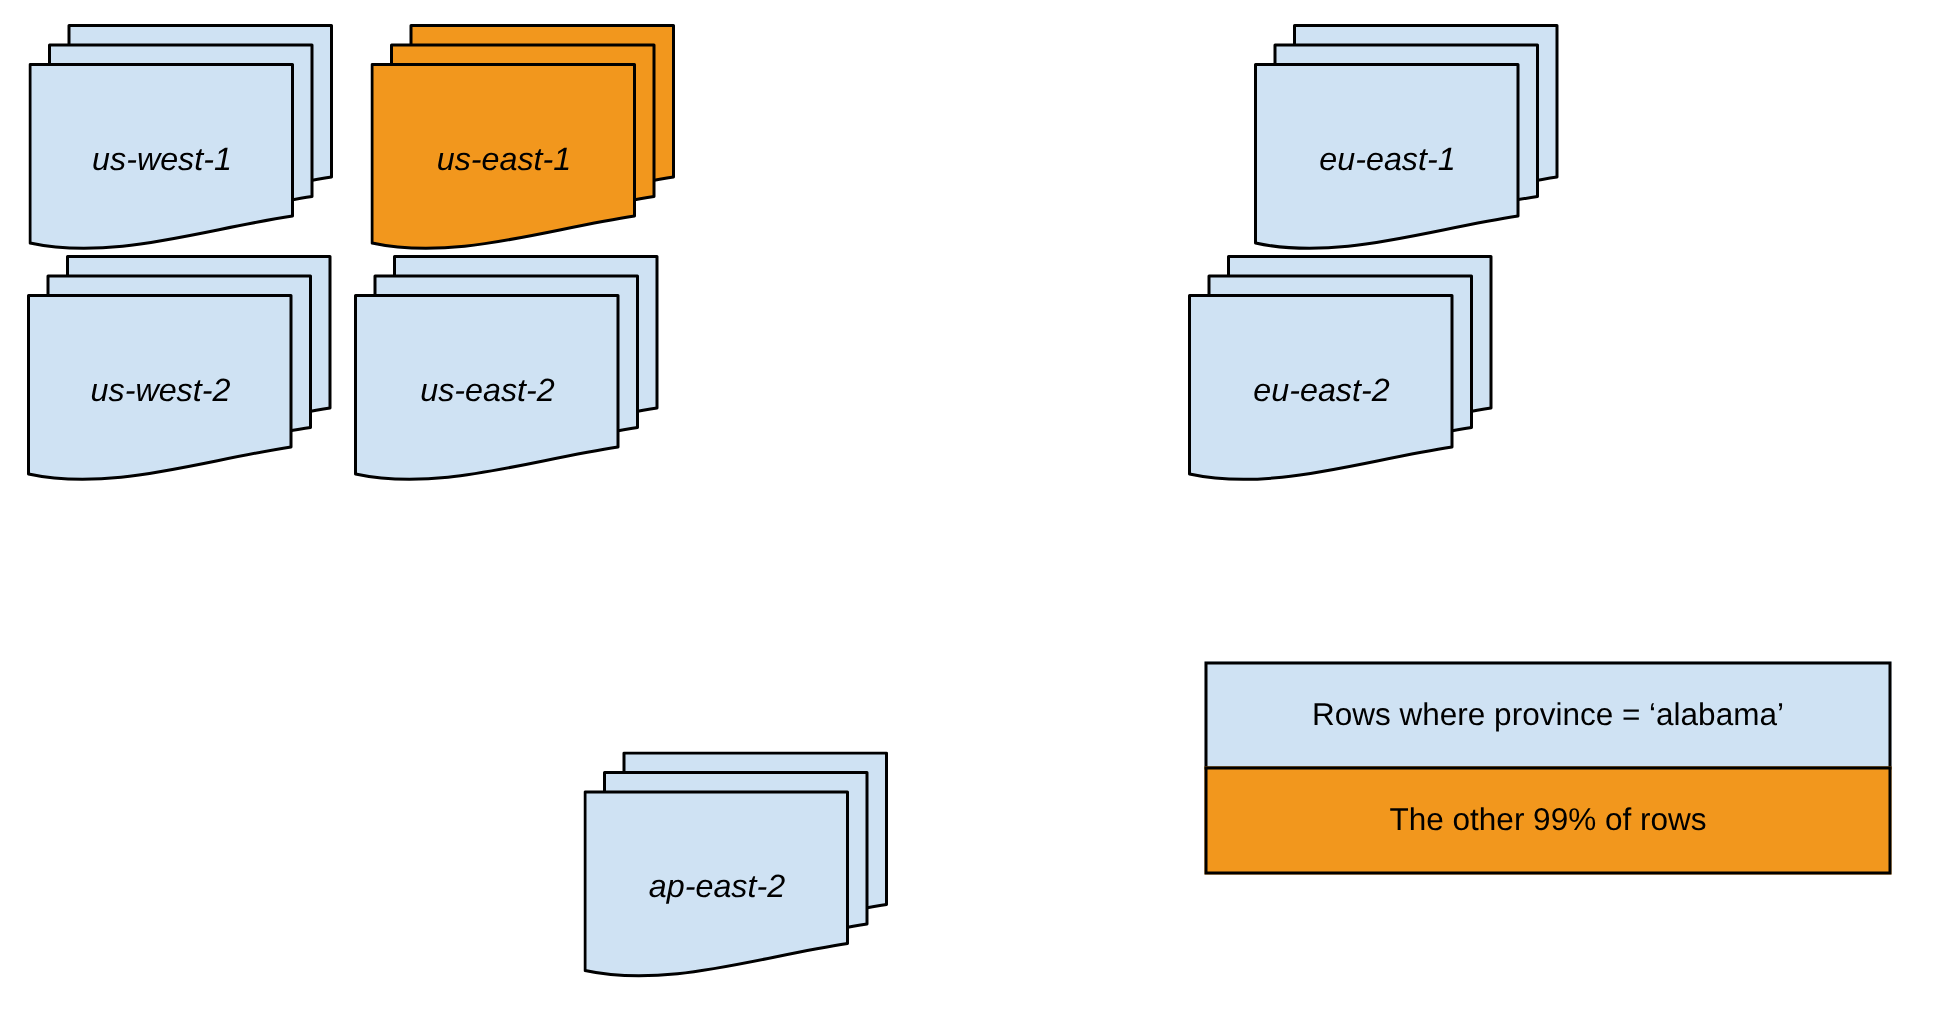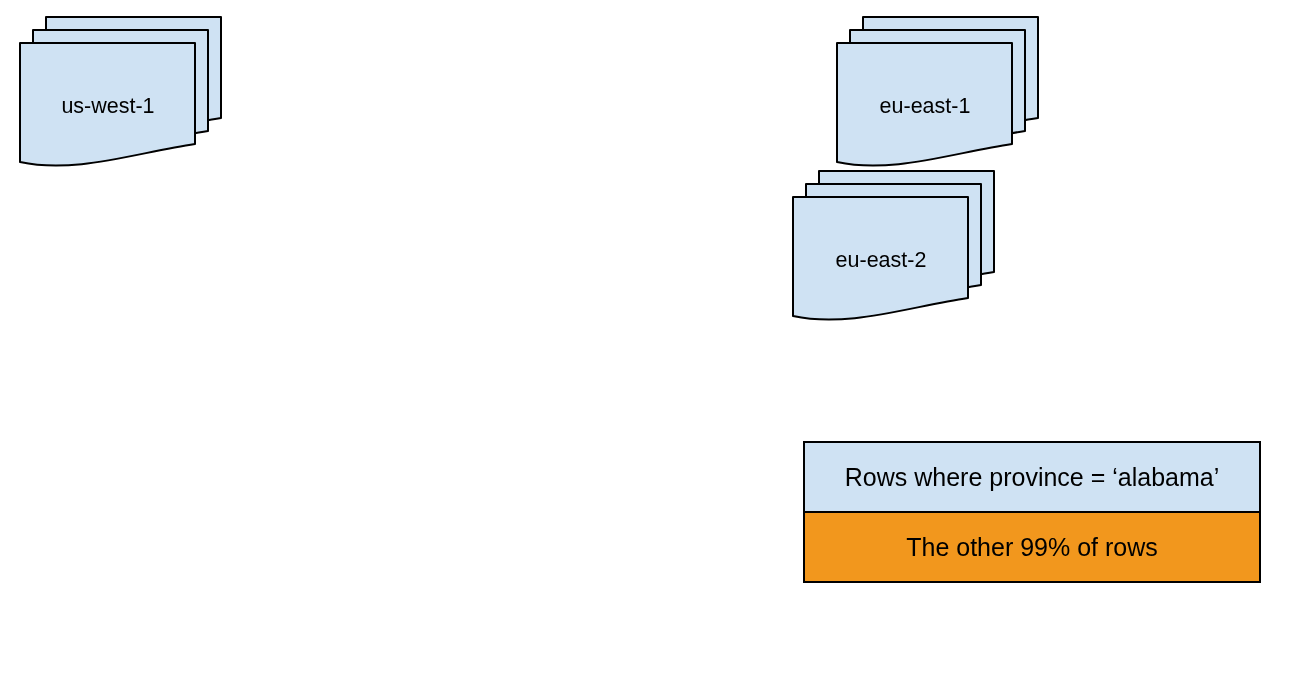--- a/index.html
+++ b/index.html
@@ -3,42 +3,42 @@
 <meta charset="utf-8">
 <style>
   html,body{margin:0;padding:0;background:#ffffff;}
   body{
     width:1296px;height:680px;position:relative;overflow:hidden;
     font-family:"Liberation Sans", sans-serif;
     color:var(--text,#000);
   }
   .canvas{position:absolute;inset:0;}
   .defs{position:absolute;width:0;height:0;overflow:hidden;}
-  .stack{position:absolute;width:204px;height:132px;}
+  .stack{position:absolute;width:204px;height:132px;font-style:italic;}
   .stack svg{display:block;}
   .stack use{
     fill:var(--region-fill,#cfe2f3);
     stroke:var(--stroke,#000);
     stroke-width:2;
     stroke-linejoin:round;
   }
   .stack.highlight use{fill:var(--highlight-fill,#f2971d);}
   .stack-label{
     font-family:"Liberation Sans", sans-serif;
     font-size:21.5px;
     fill:var(--text,#000);
     text-anchor:middle;
   }
   .legend{
     position:absolute;left:803px;top:441px;width:458px;
   }
   .legend-row{
     height:68px;border:2px solid var(--stroke,#000);
     display:flex;align-items:center;justify-content:center;
-    font-size:25px;
+    font-size:21px;
     background:var(--region-fill,#cfe2f3);
   }
   .legend-row + .legend-row{margin-top:-2px;}
   .legend-row.highlight{background:var(--highlight-fill,#f2971d);}
 
   
   .pos-us-west-1{left:19px;top:16px;}
   .pos-us-east-1{left:247px;top:16px;}
   .pos-eu-west-1{left:572px;top:16px;}
   .pos-eu-east-1{left:804px;top:16px;margin-left:32px;}
@@ -62,44 +62,76 @@
 
   <div class="stack pos-us-west-1">
     <svg width="204" height="153" viewBox="0 0 204 153">
       <use href="#doc" xlink:href="#doc" transform="translate(27,1)"></use>
       <use href="#doc" xlink:href="#doc" transform="translate(14,14)"></use>
       <use href="#doc" xlink:href="#doc" transform="translate(1,27)"></use>
       <text class="stack-label" x="89" y="97">us-west-1</text>
     </svg>
   </div>
 
+  <div class="stack pos-us-east-1 highlight">
+    <svg width="204" height="153" viewBox="0 0 204 153">
+      <use href="#doc" xlink:href="#doc" transform="translate(27,1)"></use>
+      <use href="#doc" xlink:href="#doc" transform="translate(14,14)"></use>
+      <use href="#doc" xlink:href="#doc" transform="translate(1,27)"></use>
+      <text class="stack-label" x="89" y="97">us-east-1</text>
+    </svg>
+  </div>
 
 
   <div class="stack pos-eu-east-1">
     <svg width="204" height="153" viewBox="0 0 204 153">
       <use href="#doc" xlink:href="#doc" transform="translate(27,1)"></use>
       <use href="#doc" xlink:href="#doc" transform="translate(14,14)"></use>
       <use href="#doc" xlink:href="#doc" transform="translate(1,27)"></use>
       <text class="stack-label" x="89" y="97">eu-east-1</text>
     </svg>
   </div>
 
+  <div class="stack pos-us-west-2">
+    <svg width="204" height="153" viewBox="0 0 204 153">
+      <use href="#doc" xlink:href="#doc" transform="translate(27,1)"></use>
+      <use href="#doc" xlink:href="#doc" transform="translate(14,14)"></use>
+      <use href="#doc" xlink:href="#doc" transform="translate(1,27)"></use>
+      <text class="stack-label" x="89" y="97">us-west-2</text>
+    </svg>
+  </div>
 
+  <div class="stack pos-us-east-2">
+    <svg width="204" height="153" viewBox="0 0 204 153">
+      <use href="#doc" xlink:href="#doc" transform="translate(27,1)"></use>
+      <use href="#doc" xlink:href="#doc" transform="translate(14,14)"></use>
+      <use href="#doc" xlink:href="#doc" transform="translate(1,27)"></use>
+      <text class="stack-label" x="89" y="97">us-east-2</text>
+    </svg>
+  </div>
 
 
   <div class="stack pos-eu-east-2">
     <svg width="204" height="153" viewBox="0 0 204 153">
       <use href="#doc" xlink:href="#doc" transform="translate(27,1)"></use>
       <use href="#doc" xlink:href="#doc" transform="translate(14,14)"></use>
       <use href="#doc" xlink:href="#doc" transform="translate(1,27)"></use>
       <text class="stack-label" x="89" y="97">eu-east-2</text>
     </svg>
   </div>
 
 
+  <div class="stack pos-ap-east-2">
+    <svg width="204" height="153" viewBox="0 0 204 153">
+      <use href="#doc" xlink:href="#doc" transform="translate(27,1)"></use>
+      <use href="#doc" xlink:href="#doc" transform="translate(14,14)"></use>
+      <use href="#doc" xlink:href="#doc" transform="translate(1,27)"></use>
+      <text class="stack-label" x="89" y="97">ap-east-2</text>
+    </svg>
+  </div>
 
   <div class="legend">
     <div class="legend-row">
       <span>Rows where province = ‘alabama’</span>
     </div>
     <div class="legend-row highlight">
       <span>The other 99% of rows</span>
     </div>
   </div>
 

